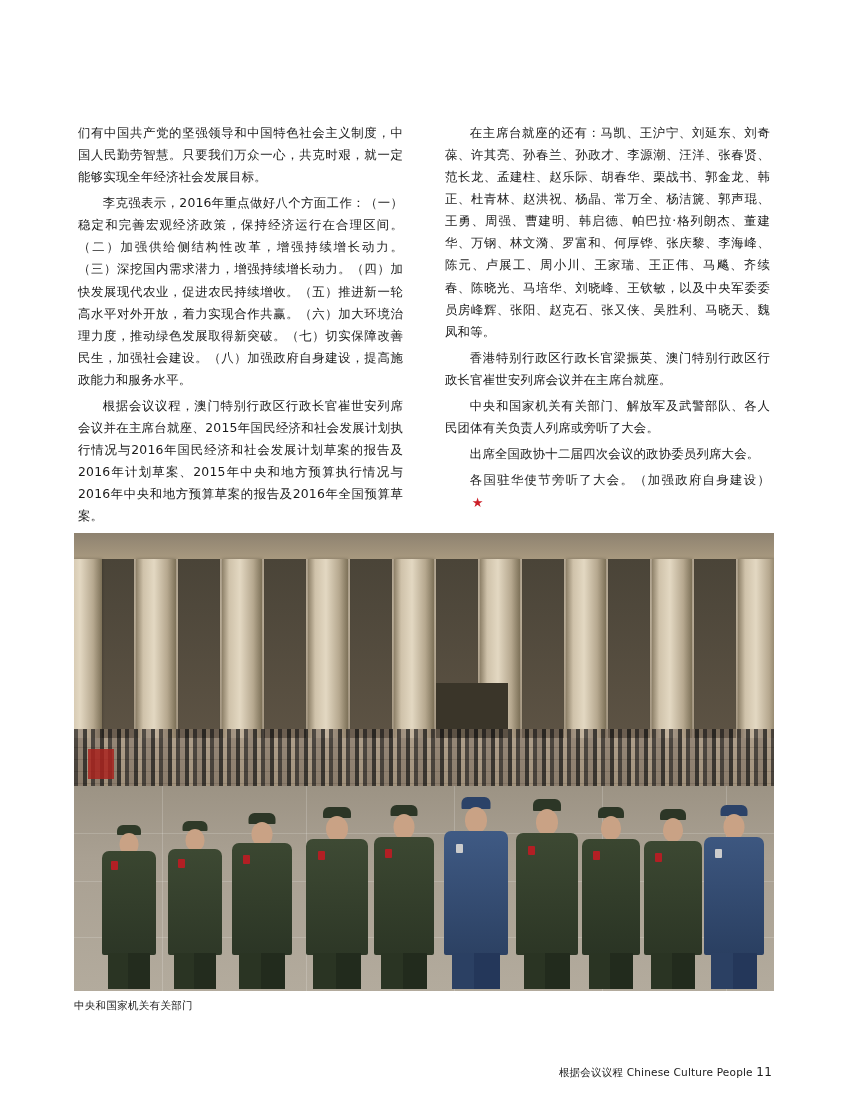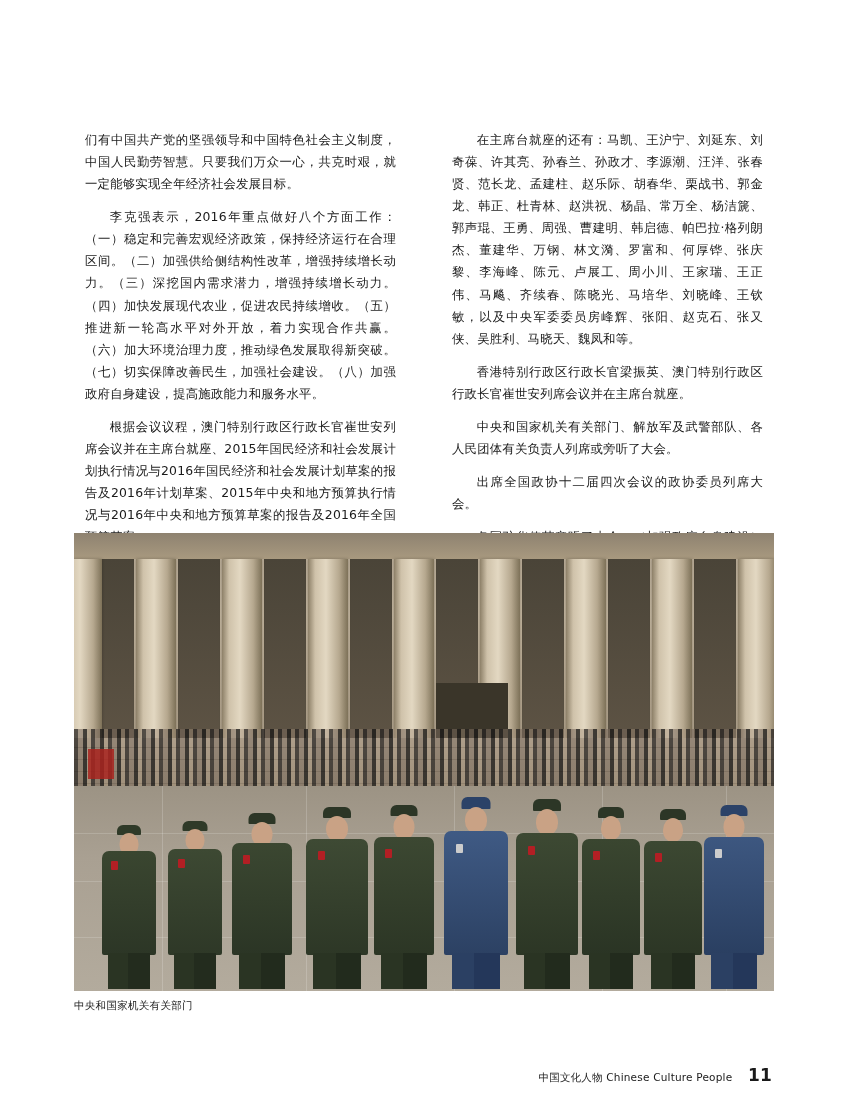--- a/index.html
+++ b/index.html
@@ -27,21 +27,21 @@
     left: 74px;
     top: 118px;
     width: 700px;
     display: flex;
     gap: 34px;
   }
   .col {
     width: 333px;
   }
   .col p {
-    margin: 11px;
+    margin: 4px;
     font-size: 12.4px;
     line-height: 1.78;
     text-align: justify;
     text-justify: inter-ideograph;
     letter-spacing: 0.2px;
     color: #1a1a1a;
   }
   .col p.indent {
     text-indent: 2em;
   }
@@ -186,23 +186,23 @@
   
   .footer {
     position: absolute;
     right: 74px;
     top: 1065px;
     font-size: 10.5px;
     color: #1a1a1a;
     letter-spacing: .2px;
   }
   .footer .pg {
-    font-weight: bold;
-    font-size: 17px;
-    margin-left: 12px;
+    font-weight: normal;
+    font-size: 12px;
+    margin-left: 0;
   }
   .star {
     display: inline-block;
     color: #cc1f28;
     font-size: 13px;
     line-height: 1;
     transform: translateY(1px);
     margin-left: 2px;
   }
 </style>
@@ -374,18 +374,18 @@
         <div class="p-leg" style="left:7px;  background:#2b4063;"></div>
         <div class="p-leg" style="right:7px; background:#24375a;"></div>
       </div>
 
     </div>
   </div>
 
   <div class="caption">中央和国家机关有关部门</div>
 
   <div class="footer">
-    <span>中国文化人物</span>
+    <span>根据会议议程</span>
     <span>Chinese Culture People</span>
     <span class="pg">11</span>
   </div>
 
 </div>
 
 </body></html>

